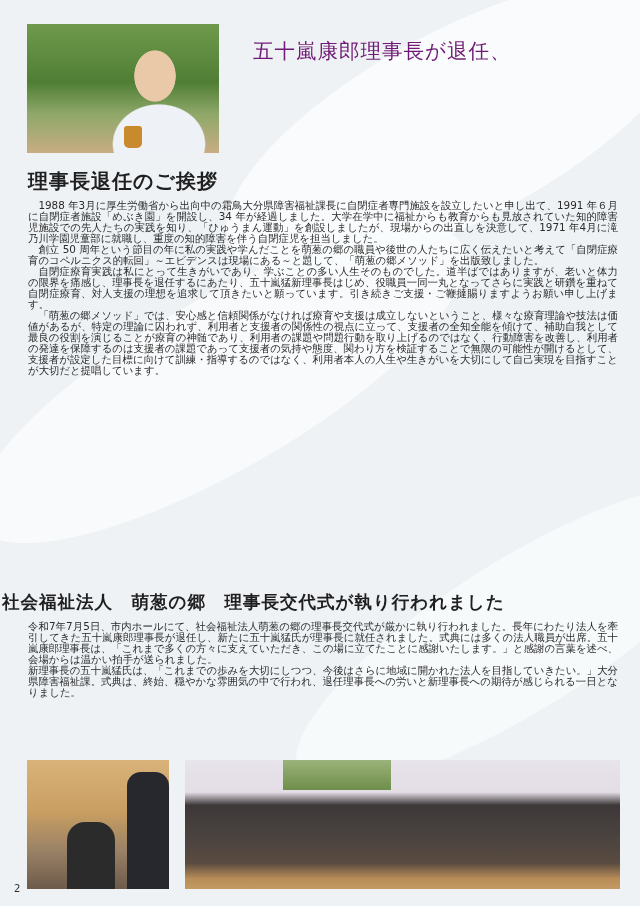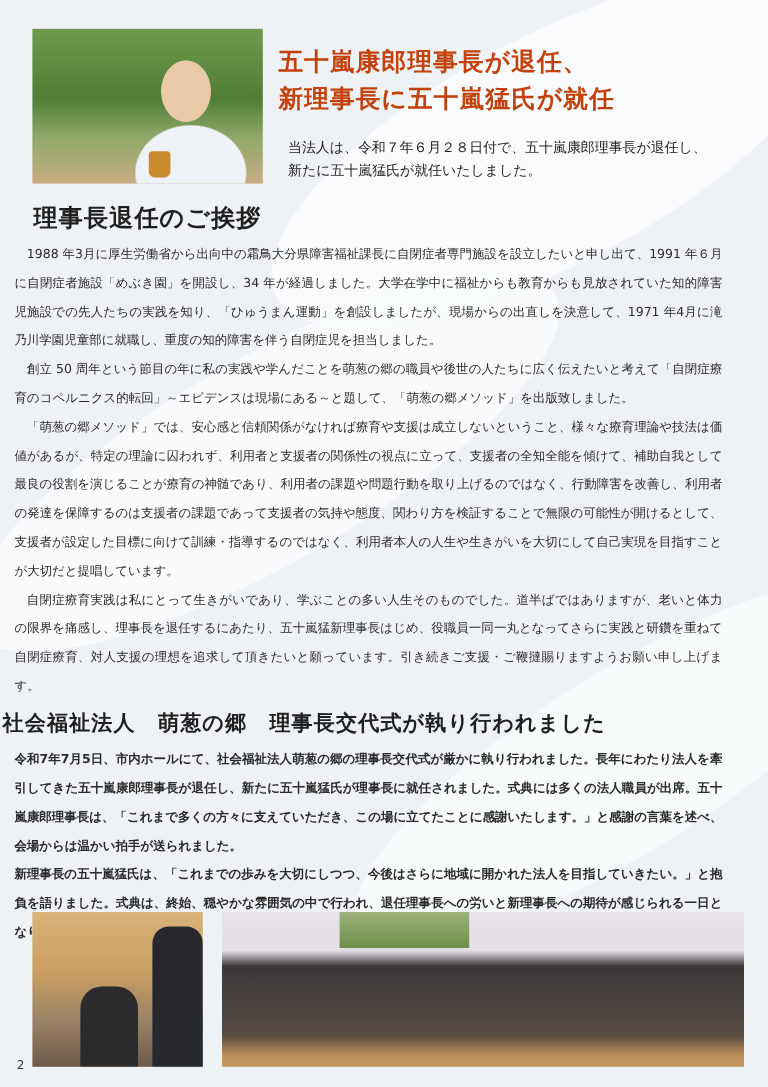--- a/index.html
+++ b/index.html
@@ -17,43 +17,43 @@
   .hero-photo {
     position:absolute; left:27px; top:24px; width:192px; height:129px;
     background:
       radial-gradient(ellipse 34px 42px at 128px 52px, #e9c9a8 60%, transparent 62%),
       radial-gradient(ellipse 70px 60px at 132px 120px, #eef1f6 65%, transparent 67%),
       linear-gradient(180deg, #6f9a4c 0%, #4f7e34 45%, #8fa86a 70%, #c8ad82 100%);
     overflow:hidden;
   }
   .hero-photo .cup { position:absolute; left:97px; top:102px; width:18px; height:22px; background:#c98a2e; border-radius:3px 3px 5px 5px; }
   .headline {
-    position:absolute; left:232px; top:36px; margin:0;
-    font-family:"DejaVu Serif", serif; font-weight:bold; font-size:20.5px; line-height:31px;
-    color:#c2410c; letter-spacing:1px;
+    position:absolute; left:253px; top:36px; margin:0;
+    font-family:"DejaVu Serif", serif; font-weight:normal; font-size:20.5px; line-height:31px;
+    color:#701a75; letter-spacing:1px;
   }
   .lead {
     position:absolute; left:240px; top:114px; width:390px; margin:0;
     font-family:"DejaVu Serif", serif; font-size:11.6px; line-height:19px; color:#222;
   }
   .sec-title {
     position:absolute; left:28px; top:168px; margin:0;
     font-family:Liberation Mono, monospace; font-weight:bold; font-size:20px; color:#1f1f1f; letter-spacing:1px;
   }
   .body-text {
-    position:absolute; left:12px; width:590px; margin:0;
-    font-size:10.4px; line-height:24px; color:#2a2a2a; text-align:justify;
+    position:absolute; left:28px; width:590px; margin:0;
+    font-size:10.4px; line-height:11px; color:#2a2a2a; text-align:justify;
   }
   .body-text p { margin:0; text-indent:1em; }
   .msg { top:200px; }
   .sec-title2 {
     position:absolute; left:0; width:507px; top:590px; margin:0; text-align:center;
     font-family:"DejaVu Serif", serif; font-weight:bold; font-size:17.5px; color:#1f1f1f; letter-spacing:1px;
   }
-  .ceremony { top:621px;font-weight:bold; }
+  .ceremony { top:621px; }
   .ceremony p { text-indent:0; }
   .photo-left {
     position:absolute; left:27px; top:760px; width:142px; height:129px; overflow:hidden;
     background:linear-gradient(180deg, #d9b37a 0%, #c99e62 40%, #9a8266 70%, #6d5a4a 100%);
   }
   .photo-left .p1 { position:absolute; left:100px; top:12px; width:42px; height:117px; background:#26282e; border-radius:14px 14px 0 0; }
   .photo-left .p2 { position:absolute; left:40px; top:62px; width:48px; height:67px; background:#2b2b2b; border-radius:18px 18px 0 0; }
   .photo-right {
     position:absolute; left:185px; top:760px; width:435px; height:129px; overflow:hidden;
     background:linear-gradient(180deg, #e8e4ec 0%, #e3dde5 25%, #3d3838 35%, #4a4340 60%, #5a4b40 80%, #b88d58 92%, #c49a62 100%);
@@ -69,42 +69,37 @@
 <div class="swoosh sw3"></div>
 
 <div class="page">
 
   <div class="hero-photo" title="portrait-of-retiring-chairman-holding-mug">
     <div class="cup"></div>
   </div>
 
   <h1 class="headline">
     <span>五十嵐康郎理事長が退任、</span><br>
-    <span>新理事長に五十嵐猛氏が就任</span>
   </h1>
 
-  <p class="lead">
-    <span>当法人は、令和７年６月２８日付で、五十嵐康郎理事長が退任し、</span><br>
-    <span>新たに五十嵐猛氏が就任いたしました。</span>
-  </p>
 
   <h2 class="sec-title">理事長退任のご挨拶</h2>
 
   <div class="body-text msg">
     <p>1988 年3月に厚生労働省から出向中の霜鳥大分県障害福祉課長に自閉症者専門施設を設立したいと申し出て、1991 年６月に自閉症者施設「めぶき園」を開設し、34 年が経過しました。大学在学中に福祉からも教育からも見放されていた知的障害児施設での先人たちの実践を知り、「ひゅうまん運動」を創設しましたが、現場からの出直しを決意して、1971 年4月に滝乃川学園児童部に就職し、重度の知的障害を伴う自閉症児を担当しました。</p>
     <p>創立 50 周年という節目の年に私の実践や学んだことを萌葱の郷の職員や後世の人たちに広く伝えたいと考えて「自閉症療育のコペルニクス的転回」～エビデンスは現場にある～と題して、「萌葱の郷メソッド」を出版致しました。</p>
+    <p>自閉症療育実践は私にとって生きがいであり、学ぶことの多い人生そのものでした。道半ばではありますが、老いと体力の限界を痛感し、理事長を退任するにあたり、五十嵐猛新理事長はじめ、役職員一同一丸となってさらに実践と研鑽を重ねて自閉症療育、対人支援の理想を追求して頂きたいと願っています。引き続きご支援・ご鞭撻賜りますようお願い申し上げます。</p>
     <p>「萌葱の郷メソッド」では、安心感と信頼関係がなければ療育や支援は成立しないということ、様々な療育理論や技法は価値があるが、特定の理論に囚われず、利用者と支援者の関係性の視点に立って、支援者の全知全能を傾けて、補助自我として最良の役割を演じることが療育の神髄であり、利用者の課題や問題行動を取り上げるのではなく、行動障害を改善し、利用者の発達を保障するのは支援者の課題であって支援者の気持や態度、関わり方を検証することで無限の可能性が開けるとして、支援者が設定した目標に向けて訓練・指導するのではなく、利用者本人の人生や生きがいを大切にして自己実現を目指すことが大切だと提唱しています。</p>
-    <p>自閉症療育実践は私にとって生きがいであり、学ぶことの多い人生そのものでした。道半ばではありますが、老いと体力の限界を痛感し、理事長を退任するにあたり、五十嵐猛新理事長はじめ、役職員一同一丸となってさらに実践と研鑽を重ねて自閉症療育、対人支援の理想を追求して頂きたいと願っています。引き続きご支援・ご鞭撻賜りますようお願い申し上げます。</p>
   </div>
 
   <h2 class="sec-title2">社会福祉法人　萌葱の郷　理事長交代式が執り行われました</h2>
 
   <div class="body-text ceremony">
     <p>令和7年7月5日、市内ホールにて、社会福祉法人萌葱の郷の理事長交代式が厳かに執り行われました。長年にわたり法人を牽引してきた五十嵐康郎理事長が退任し、新たに五十嵐猛氏が理事長に就任されました。式典には多くの法人職員が出席。五十嵐康郎理事長は、「これまで多くの方々に支えていただき、この場に立てたことに感謝いたします。」と感謝の言葉を述べ、会場からは温かい拍手が送られました。</p>
-    <p>新理事長の五十嵐猛氏は、「これまでの歩みを大切にしつつ、今後はさらに地域に開かれた法人を目指していきたい。」と抱負を語りました。式典は、終始、穏やかな雰囲気の中で行われ、退任理事長への労いと新理事長への期待が感じられる一日となりました。</p>
+    <p>新理事長の五十嵐猛氏は、「これまでの歩みを大切にしつつ、今後はさらに地域に開かれた法人を目指していきたい。」大分県障害福祉課。式典は、終始、穏やかな雰囲気の中で行われ、退任理事長への労いと新理事長への期待が感じられる一日となりました。</p>
   </div>
 
   <div class="photo-left" title="ceremony-handover-photo">
     <div class="p2"></div>
     <div class="p1"></div>
   </div>
 
   <div class="photo-right" title="group-photo-of-staff">
     <div class="screen"></div>
   </div>

